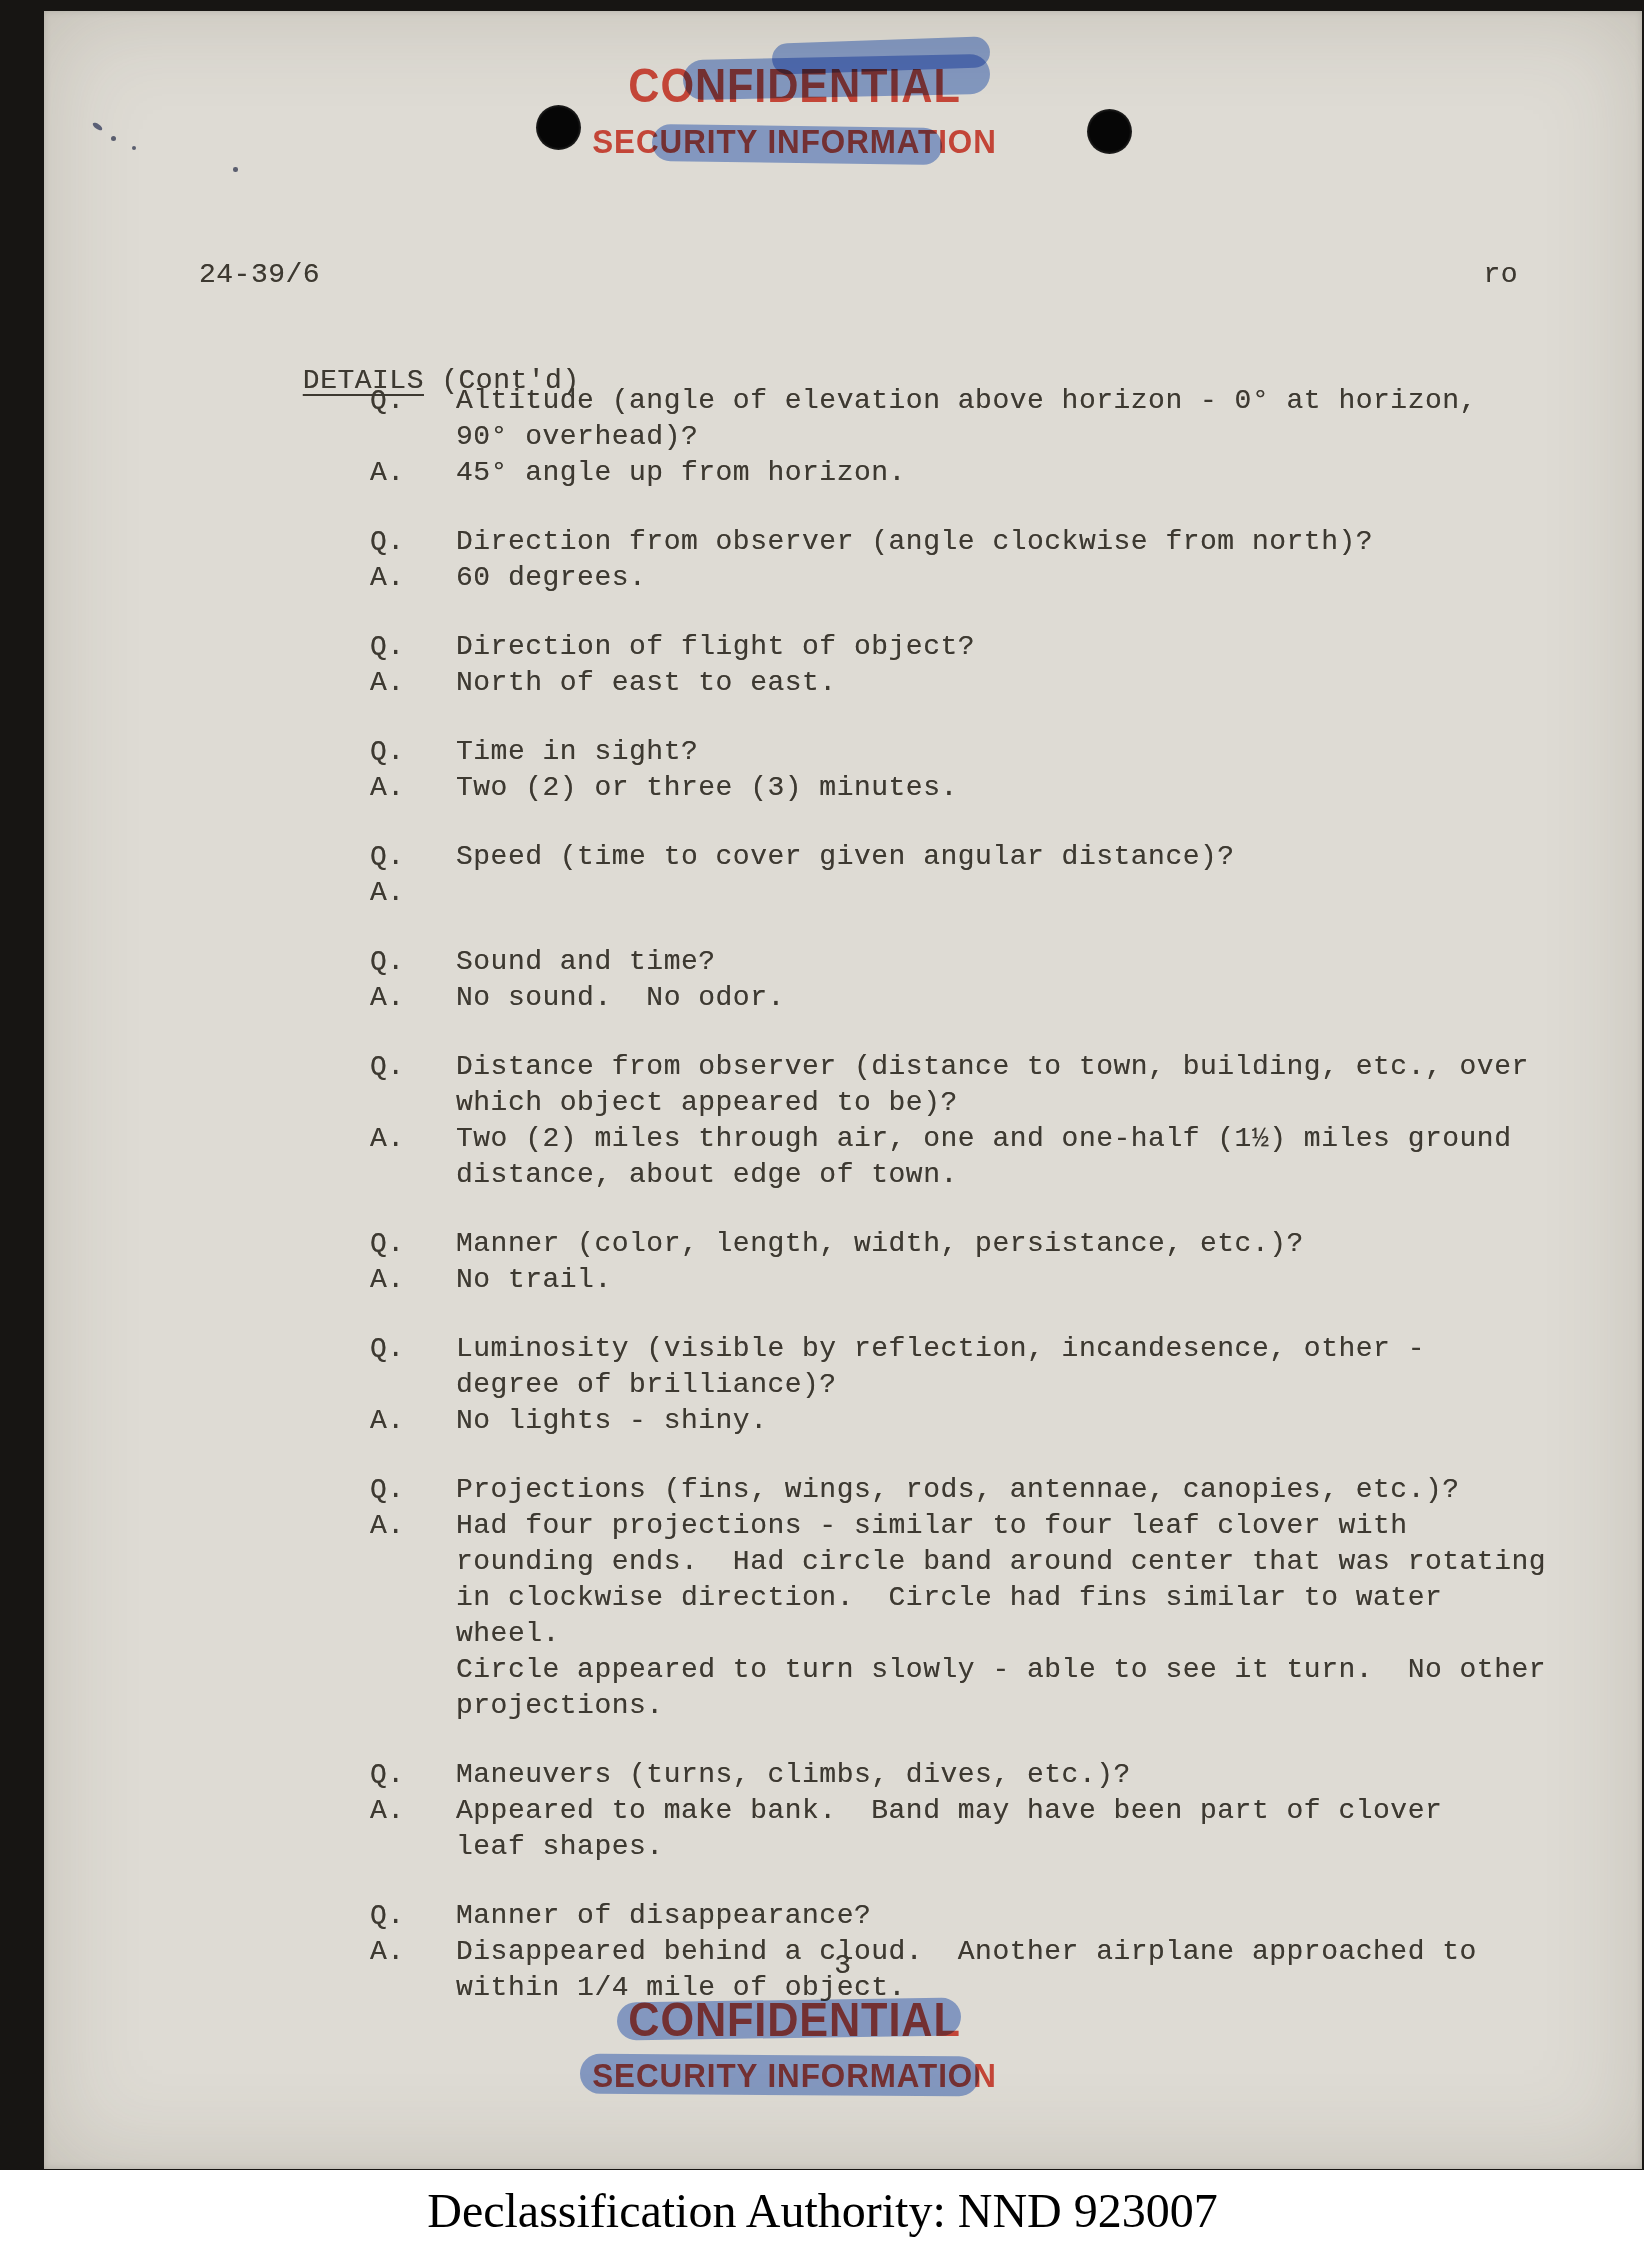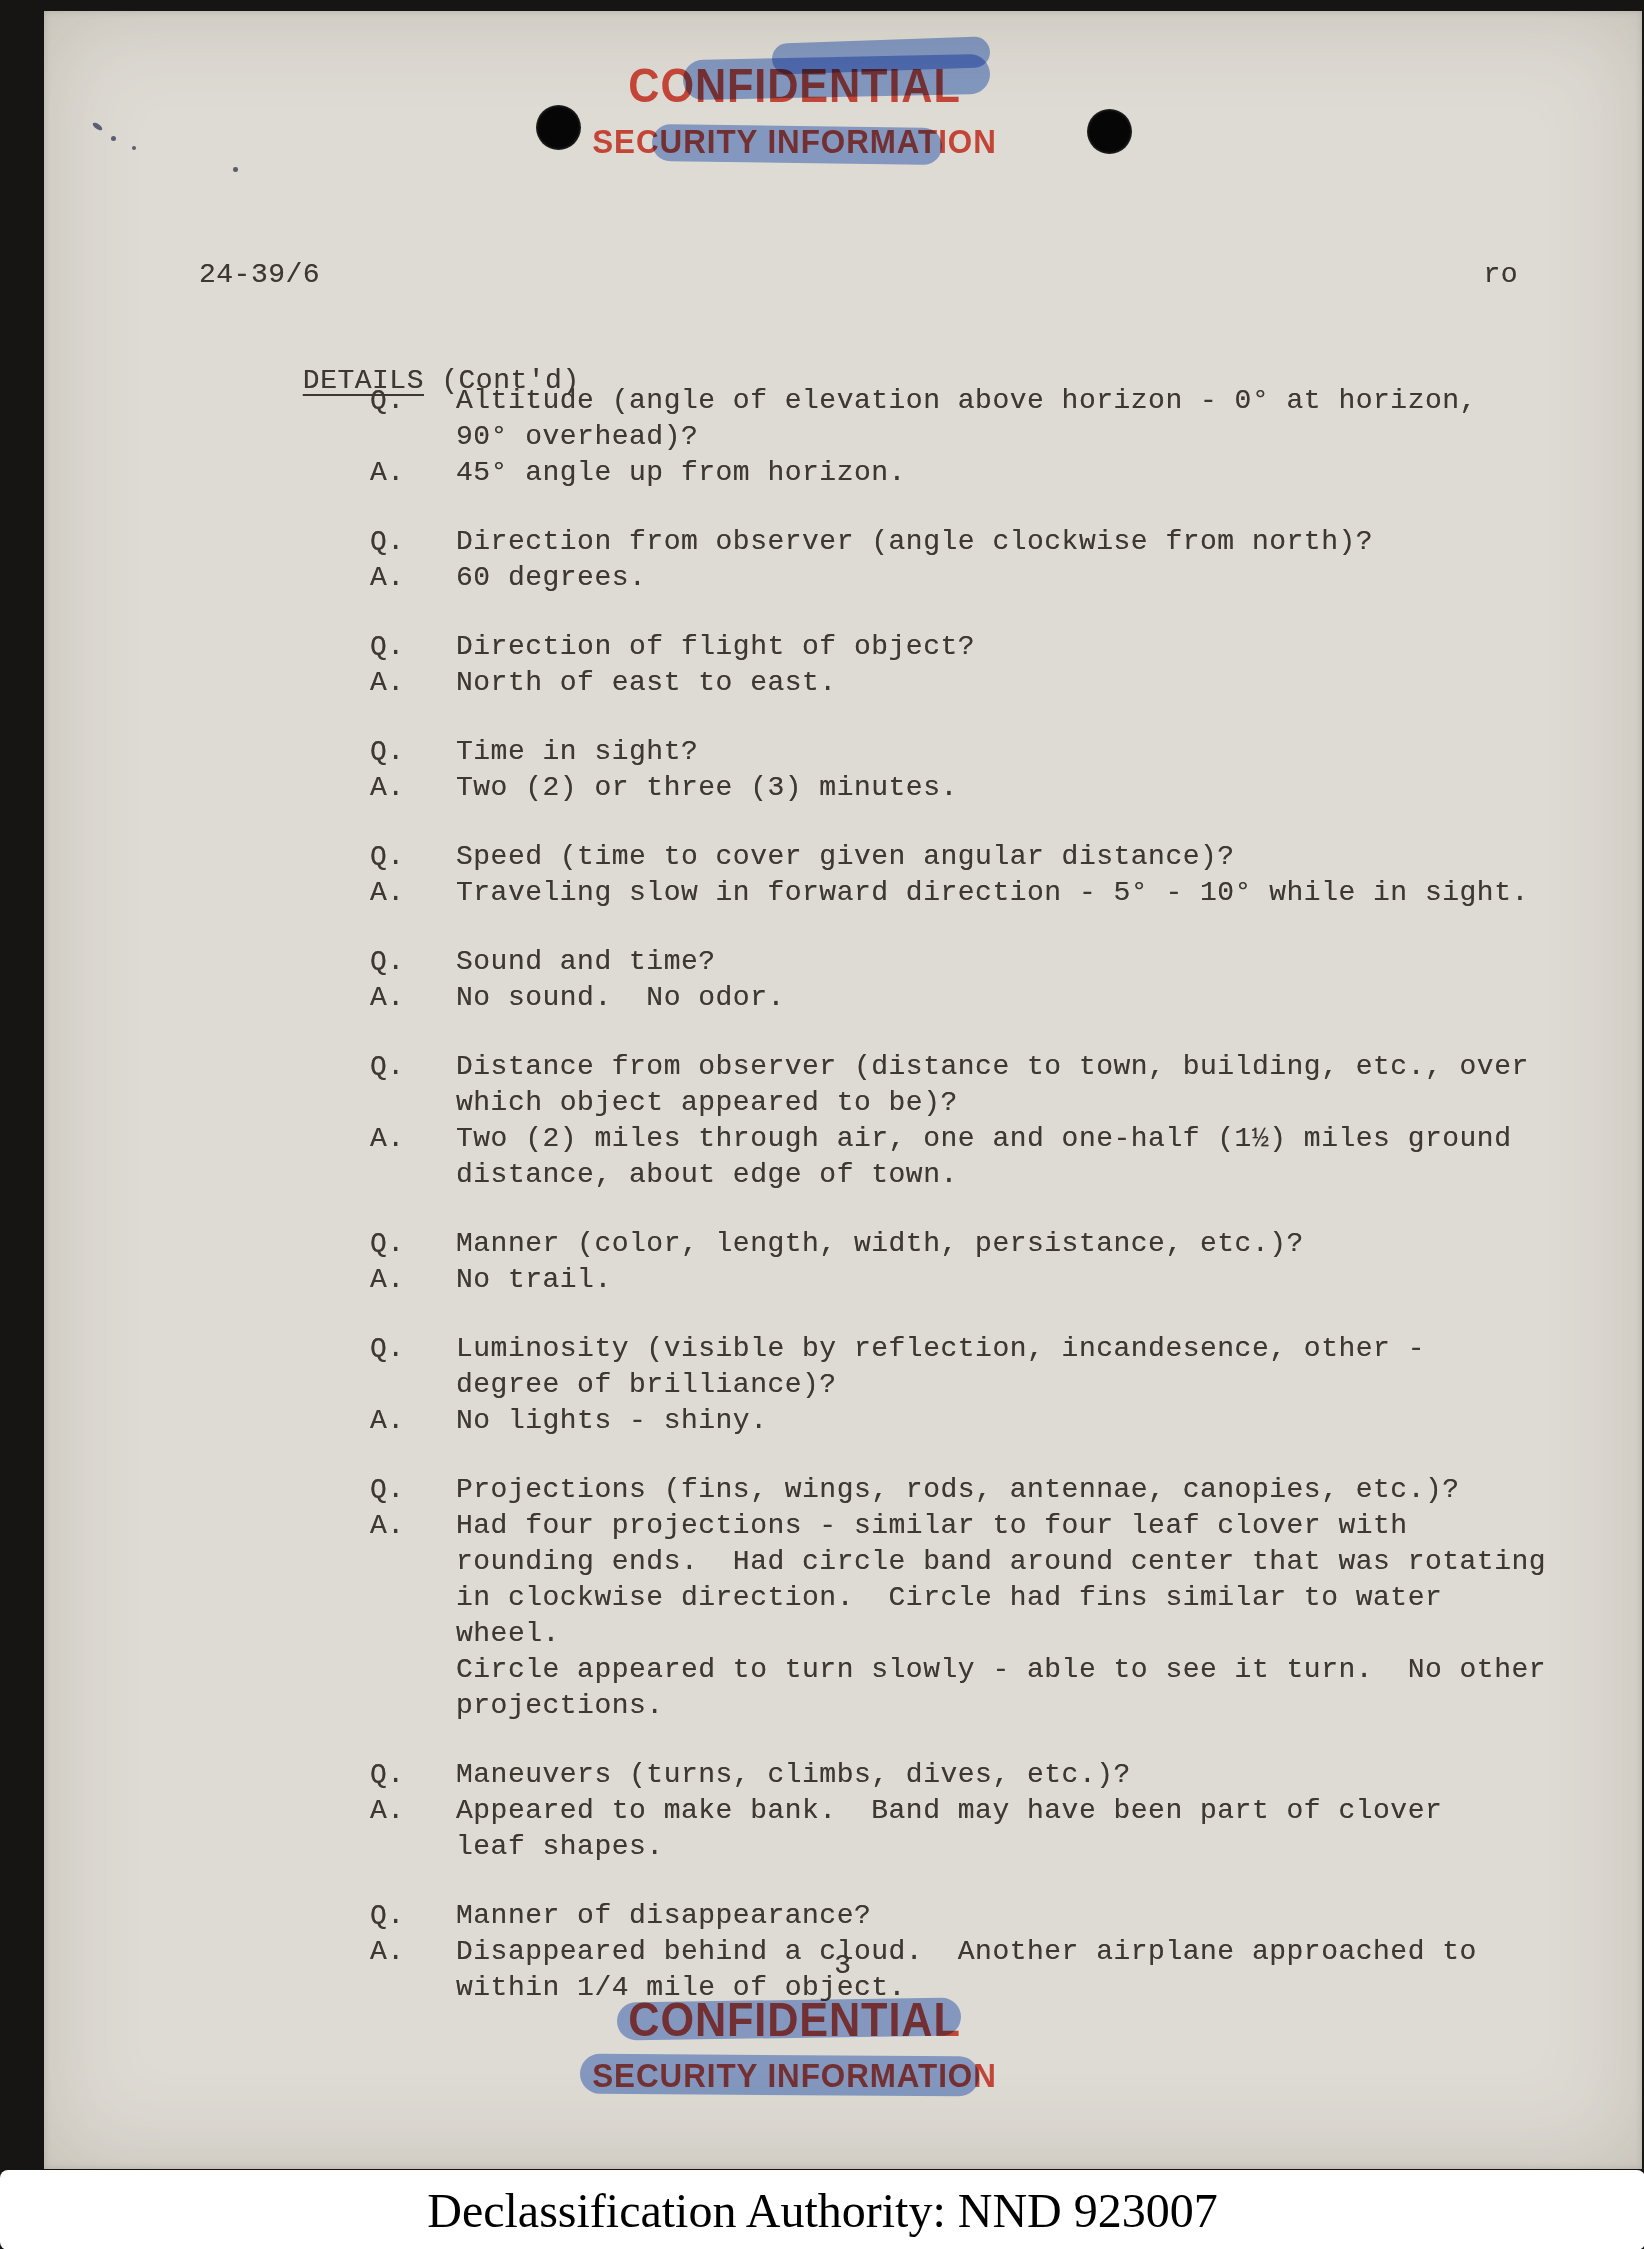--- a/index.html
+++ b/index.html
@@ -59,21 +59,21 @@
   .heading .hw { text-decoration:underline; text-decoration-thickness:2px; text-underline-offset:6px; }
   .qa { position:absolute; top:372px; left:326px; right:84px; }
   .item { margin-bottom:33px; }
   .row { display:flex; }
   .lab { width:58px; flex:none; }
   .txt { white-space:pre-wrap;margin-left:28px; }
   .pnum { position:absolute; top:1937px; left:0; width:100%; text-align:center; }
   
   .declass {
     position:absolute; left:0; bottom:0; width:1645px; height:80px;
-    background:#ffffff; display:flex; align-items:center; justify-content:center;border-radius:8px;
+    background:#ffffff; display:flex; align-items:center; justify-content:center;
   }
   .declass .t {
     font-family:"Liberation Serif","DejaVu Serif",serif;
     font-size:48px; color:#000;
   }
 </style>
 </head>
 <body>
 
 <div class="scan">
@@ -150,21 +150,20 @@
         </div>
       </div>
 
       <div class="item">
         <div class="row">
           <span class="lab">Q.</span>
           <span class="txt">Speed (time to cover given angular distance)?</span>
         </div>
         <div class="row">
           <span class="lab">A.</span>
-          <span class="txt">Traveling slow in forward direction - 5° - 10° while in sight.</span>
         </div>
       </div>
 
       <div class="item">
         <div class="row">
           <span class="lab">Q.</span>
           <span class="txt">Sound and time?</span>
         </div>
         <div class="row">
           <span class="lab">A.</span>

